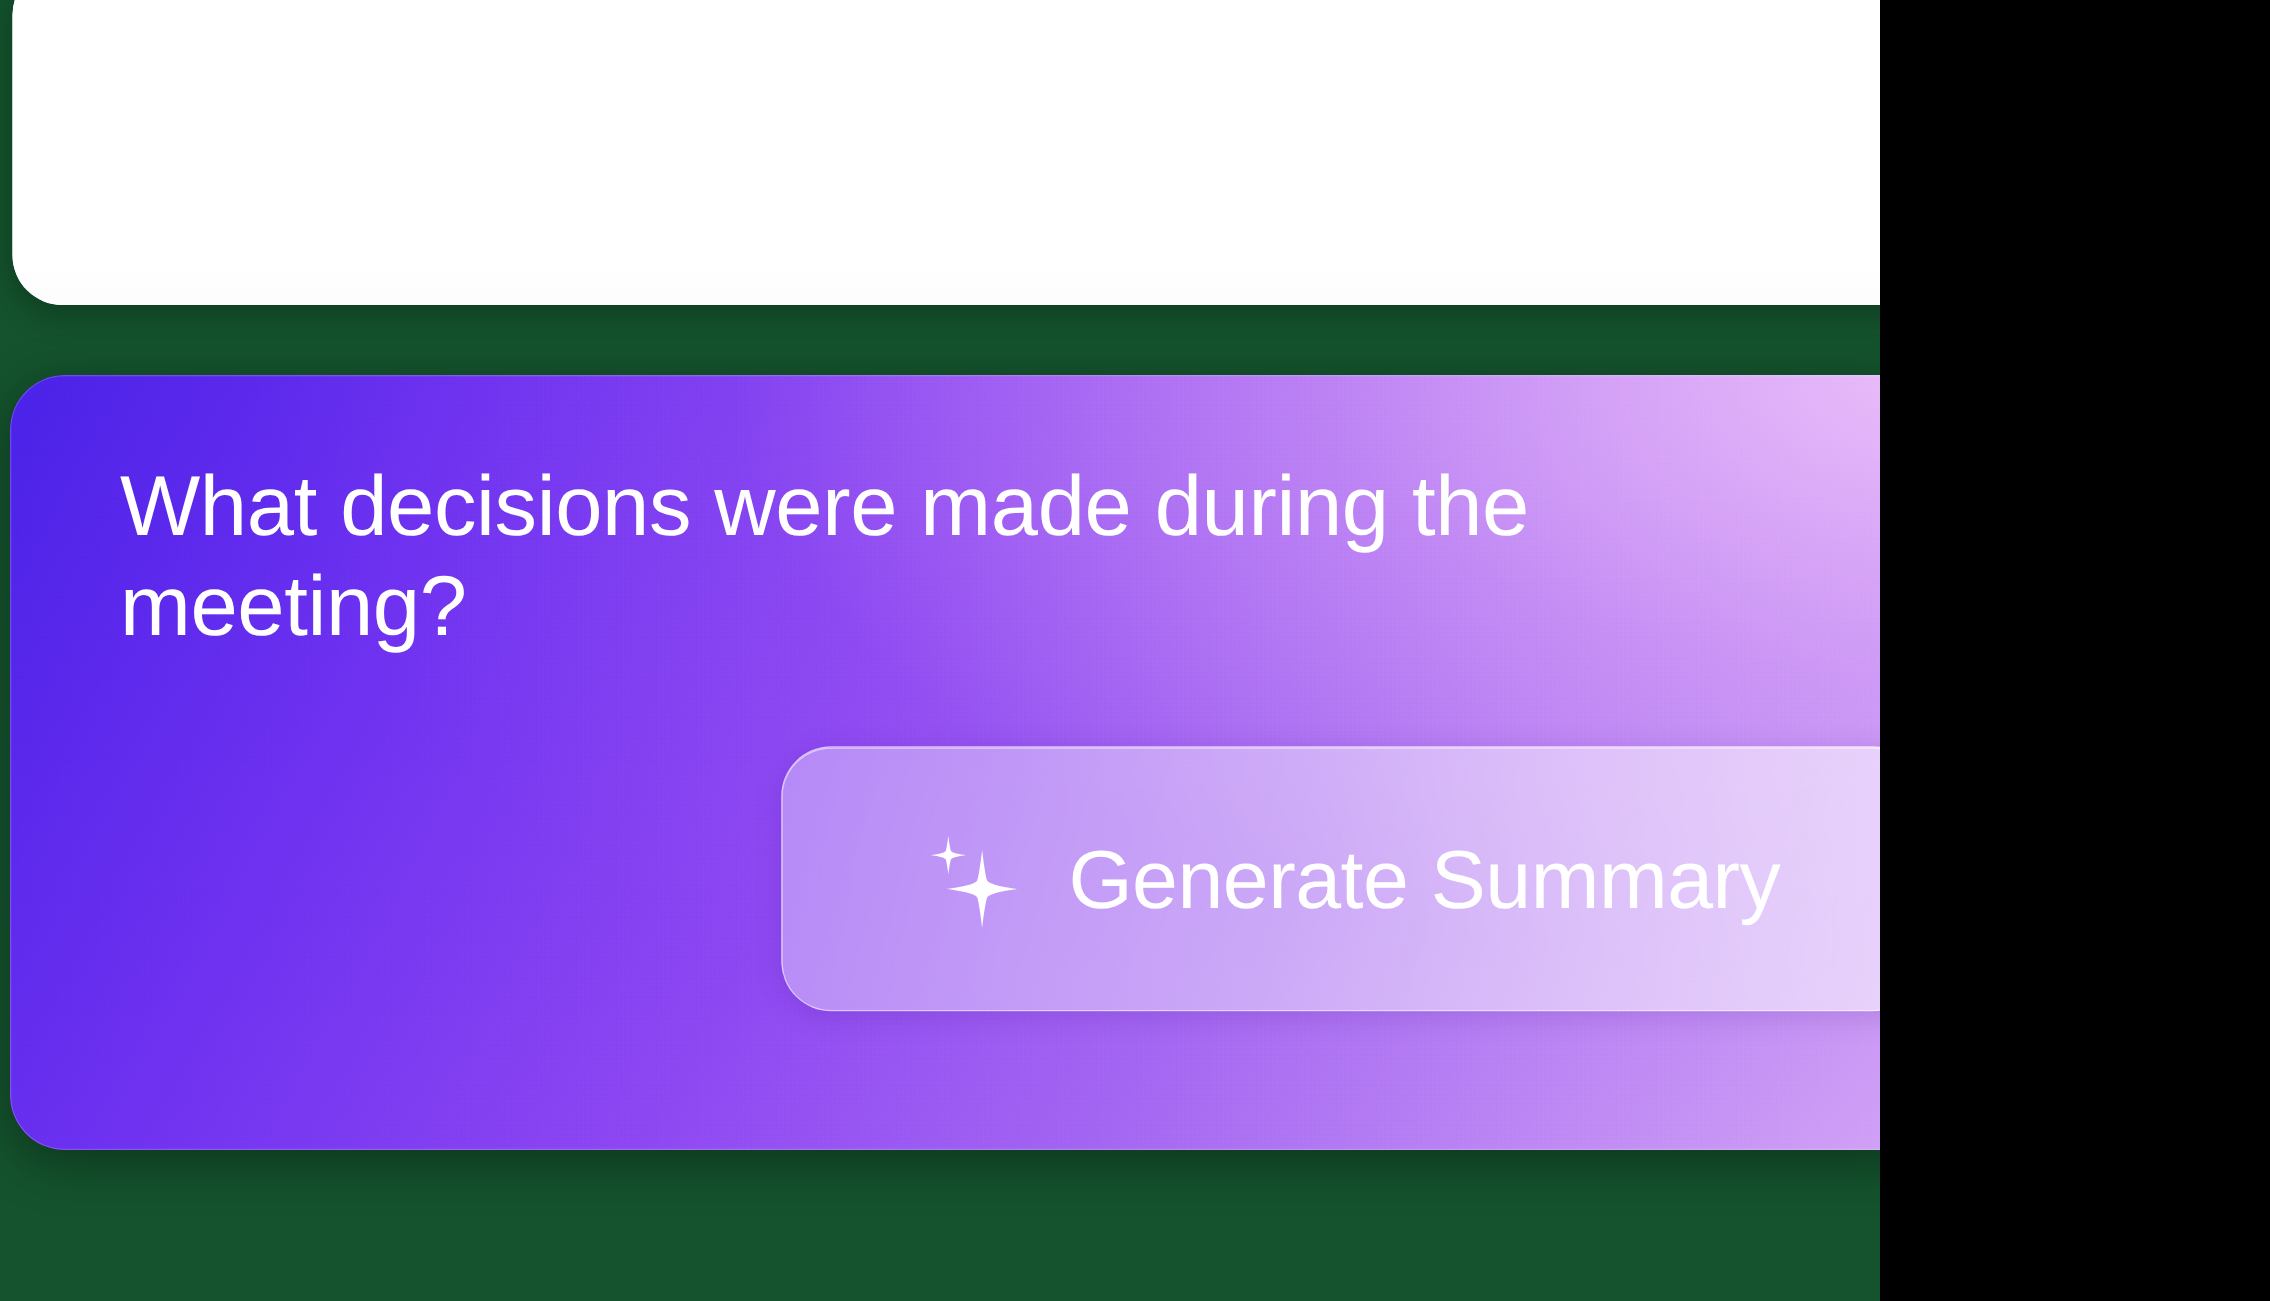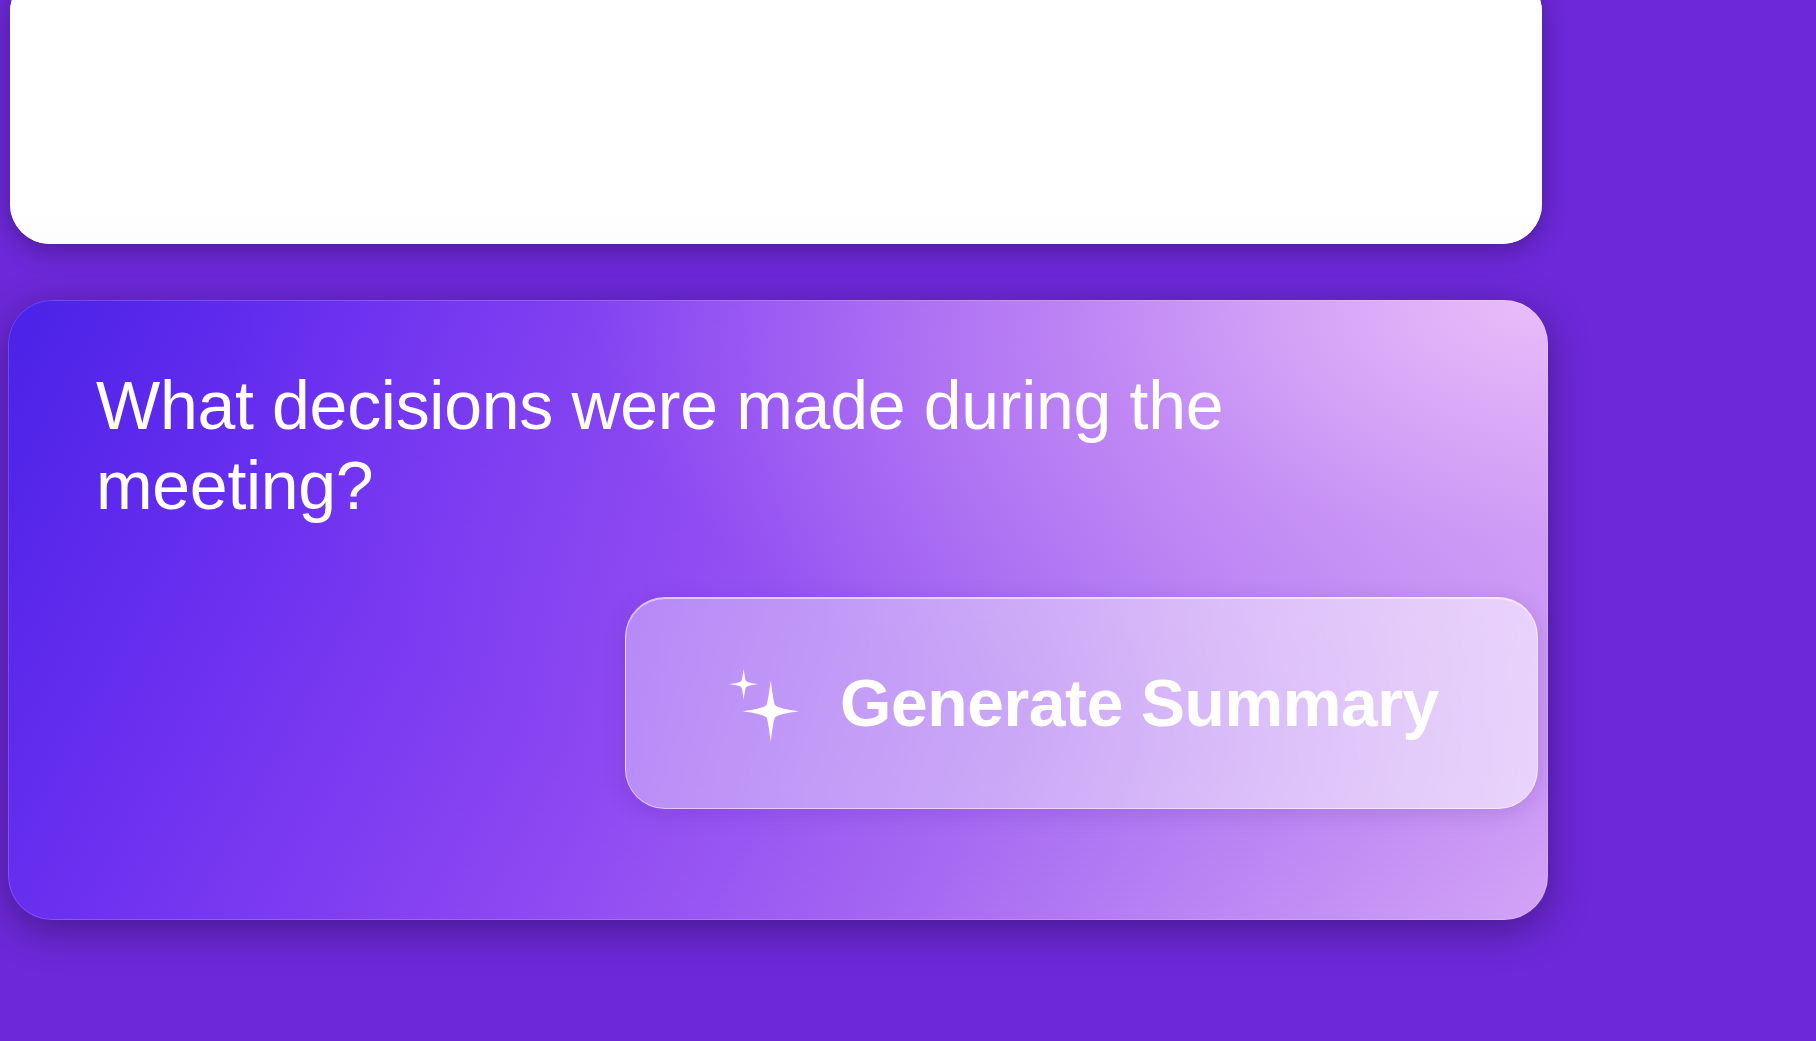--- a/index.html
+++ b/index.html
@@ -11,23 +11,23 @@
     width: 1816px;
     height: 1041px;
     overflow: hidden;
     font-family: "Liberation Sans", sans-serif;
     position: relative;
   }
 
   #stage {
     position: absolute;
     left: 0; top: 0;
-    width: 1816px;
+    width: 1504px;
     height: 1041px;
-    background: #6d28d9;
+    background: #14532d;
     overflow: hidden;
   }
 
   
   .top-card {
     position: absolute;
     left: 10px;
     top: -28px;
     width: 1532px;
     height: 272px;
@@ -118,21 +118,21 @@
   }
   .sparkle-icon {
     flex: 0 0 auto;
     width: 82px;
     height: 82px;
     display: block;
   }
   .generate-label {
     color: #ffffff;
     font-size: 66px;
-    font-weight: 700;
+    font-weight: 400;
     letter-spacing: -0.4px;
     line-height: 1;
     white-space: nowrap;
   }
 </style>
 </head>
 <body>
 
 <div id="stage">
 

